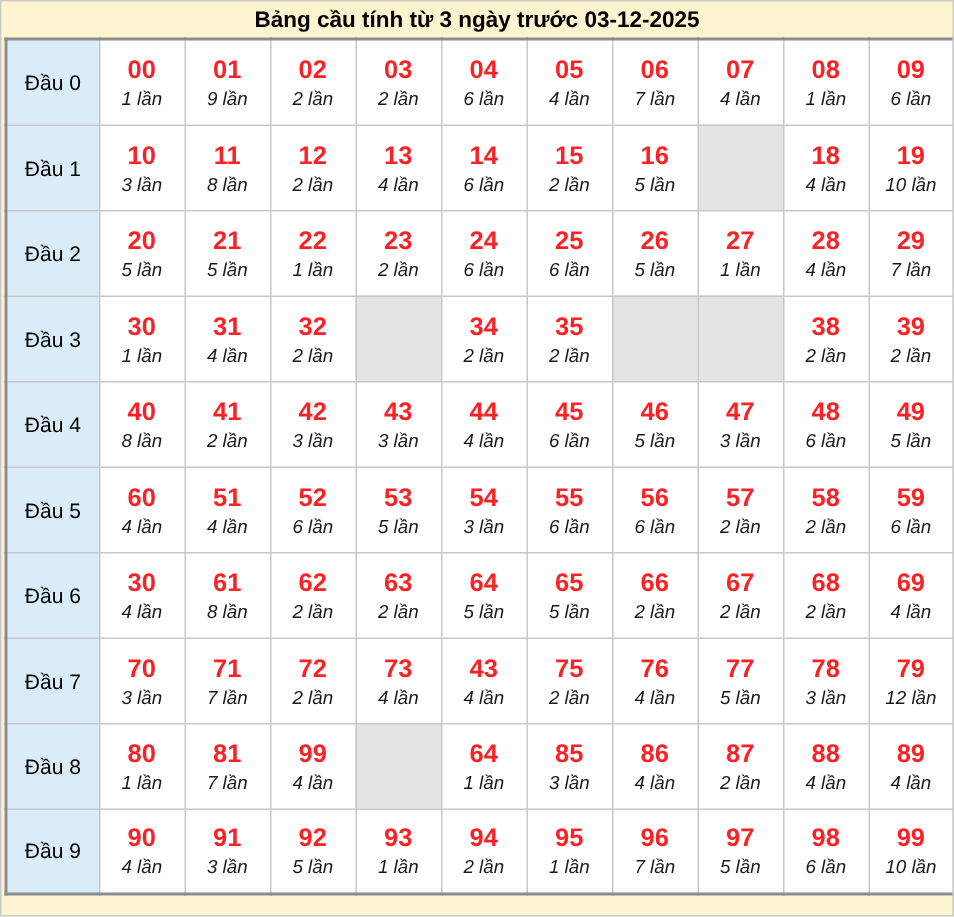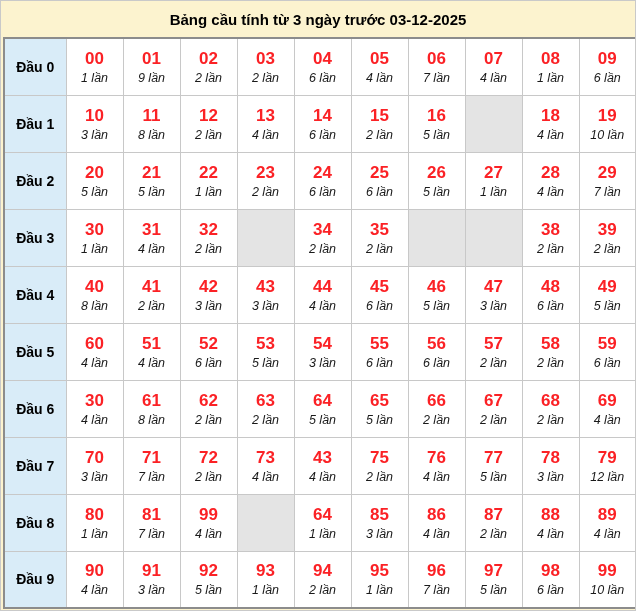--- a/index.html
+++ b/index.html
@@ -9,21 +9,21 @@
   body {
     width: 636px;
     height: 611px;
     overflow: hidden;
     background: #fcf3cf;
     font-family: "Liberation Sans", sans-serif;
     box-sizing: border-box;
     border: 1px solid #c9c9c9;
   }
   .title-bar {
-    height: 36px;
+    height: 24px;
     display: flex;
     align-items: center;
     justify-content: center;
     background: #fcf3cf;
   }
   .title-bar h1 {
     margin: 0;
     font-size: 15px;
     font-weight: bold;
     color: #000;
@@ -41,21 +41,21 @@
   table.cau-table td {
     border: 1px solid #c8c8c8;
     height: 57px;
     padding: 0;
     text-align: center;
     vertical-align: middle;
     box-sizing: border-box;
   }
   td.label-cell {
     background: #d9ecf8;
-    font-weight: bold;
+    font-weight: normal;
     font-size: 14px;
     color: #000;
   }
   td.num-cell { background: #ffffff; }
   td.empty-cell { background: #e4e4e4; }
   .num {
     color: #fb2125;
     font-weight: bold;
     font-size: 17px;
     line-height: 22px;

